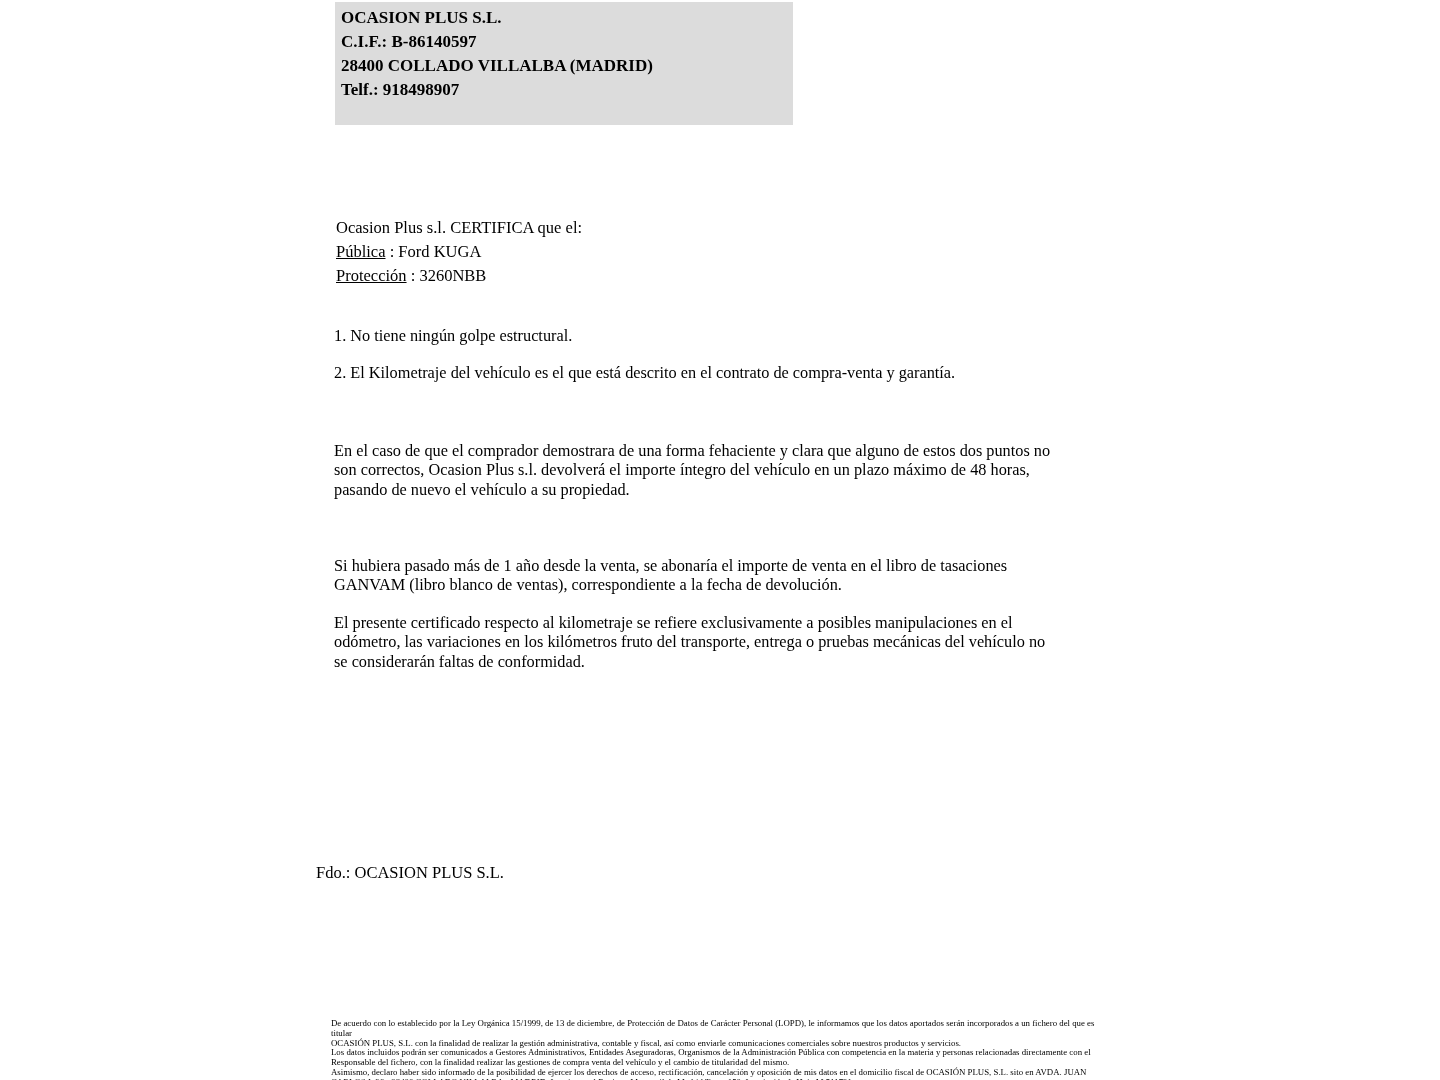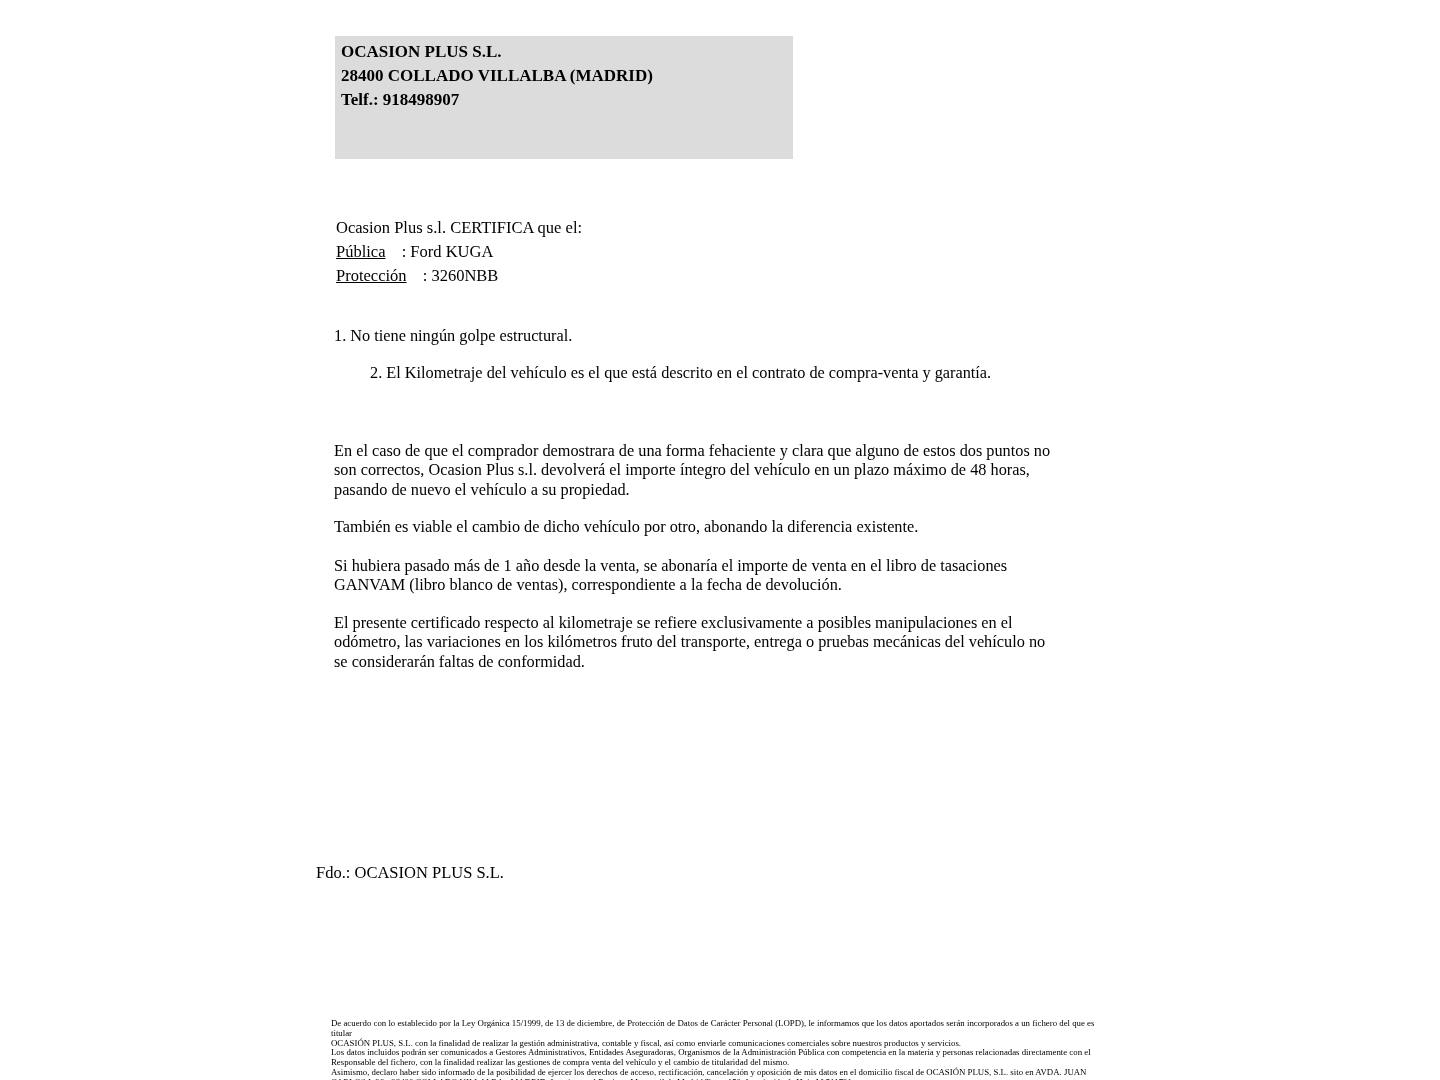--- a/index.html
+++ b/index.html
@@ -16,43 +16,42 @@
     overflow:hidden;
   }
   .company-box {
     position:absolute; left:335px; top:2px;
     width:458px; height:123px;
     background:#dcdcdc;
     padding:4px 0 0 6px;
     font-weight:bold;
     font-size:17px;
     line-height:24px;
-    margin-top:34px;
   }
   .date-line {
     position:absolute; left:680px; top:171px;
     font-size:16.5px;
     white-space:nowrap;
   }
   .certifica {
     position:absolute; left:336px; top:216px;
     font-size:16.5px;
     line-height:23.8px;
   }
   .kv-label { text-decoration:underline; }
-  .kv-value { margin-left:12px; }
+  .kv-value { }
   .body-block {
     position:absolute; left:334px;
     width:775px;
     font-size:16.3px;
     line-height:19.4px;
     white-space:pre-line;
   }
   .blk-point1   { top:326px; }
-  .blk-point2   { top:363px;margin-left:36px; }
+  .blk-point2   { top:363px; }
   .blk-refund   { top:441px; }
   .blk-exchange { top:517px; }
   .blk-ganvam   { top:556px; }
   .blk-odometer { top:613px; }
   .signature {
     position:absolute; left:316px; top:863px;
     font-size:16.5px;
   }
   .legal-footer {
     position:absolute; left:331px; top:1019px;
@@ -62,20 +61,21 @@
     white-space:pre-line;
   }
 </style>
 </head>
 <body>
 
 <div class="page">
 
   <div class="company-box">
     <div class="company-line">OCASION PLUS S.L.</div>
+    <div class="company-line">C.I.F.: B-86140597</div>
     <div class="company-line">28400 COLLADO VILLALBA (MADRID)</div>
     <div class="company-line">Telf.: 918498907</div>
   </div>
 
 
   <div class="certifica">
     <div>Ocasion Plus s.l. CERTIFICA que el:</div>
     <div class="kv">
       <span class="kv-label">Pública</span>
       <span class="kv-value">: Ford KUGA</span>
@@ -84,21 +84,20 @@
       <span class="kv-label">Protección</span>
       <span class="kv-value">: 3260NBB</span>
     </div>
   </div>
 
   <div class="body-block blk-point1">1. No tiene ningún golpe estructural.</div>
   <div class="body-block blk-point2">2. El Kilometraje del vehículo es el que está descrito en el contrato de compra-venta y garantía.</div>
   <div class="body-block blk-refund">En el caso de que el comprador demostrara de una forma fehaciente y clara que alguno de estos dos puntos no
 son correctos, Ocasion Plus s.l. devolverá el importe íntegro del vehículo en un plazo máximo de 48 horas,
 pasando de nuevo el vehículo a su propiedad.</div>
-  <div class="body-block blk-exchange">También es viable el cambio de dicho vehículo por otro, abonando la diferencia existente.</div>
   <div class="body-block blk-ganvam">Si hubiera pasado más de 1 año desde la venta, se abonaría el importe de venta en el libro de tasaciones
 GANVAM (libro blanco de ventas), correspondiente a la fecha de devolución.</div>
   <div class="body-block blk-odometer">El presente certificado respecto al kilometraje se refiere exclusivamente a posibles manipulaciones en el
 odómetro, las variaciones en los kilómetros fruto del transporte, entrega o pruebas mecánicas del vehículo no
 se considerarán faltas de conformidad.</div>
 
   <div class="signature">Fdo.: OCASION PLUS S.L.</div>
 
   <div class="legal-footer">De acuerdo con lo establecido por la Ley Orgánica 15/1999, de 13 de diciembre, de Protección de Datos de Carácter Personal (LOPD), le informamos que los datos aportados serán incorporados a un fichero del que es titular
 OCASIÓN PLUS, S.L. con la finalidad de realizar la gestión administrativa, contable y fiscal, así como enviarle comunicaciones comerciales sobre nuestros productos y servicios.

